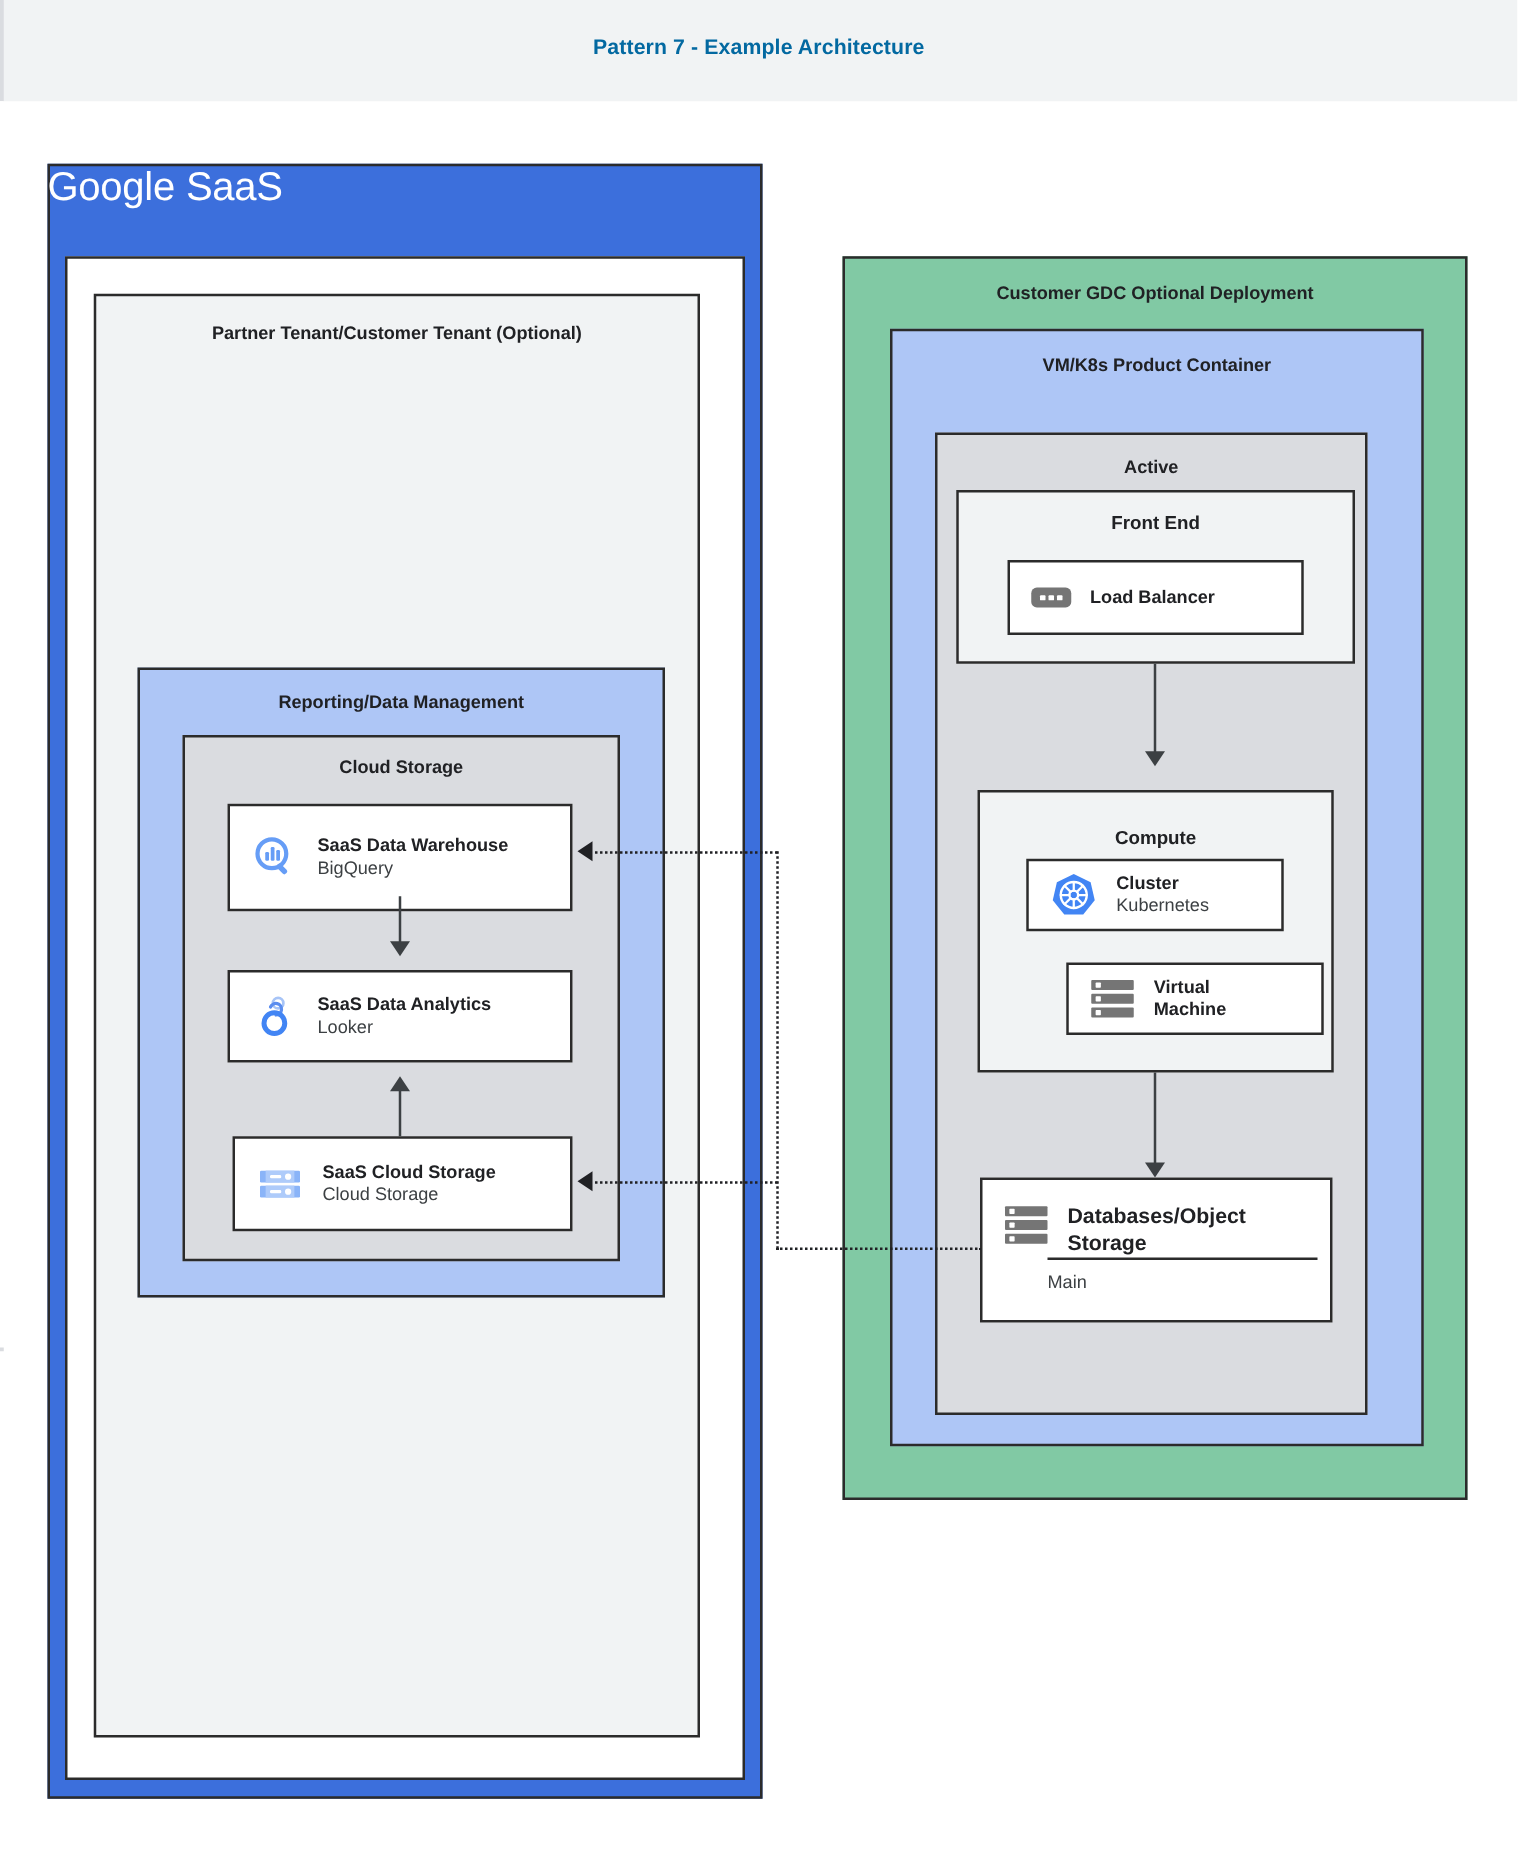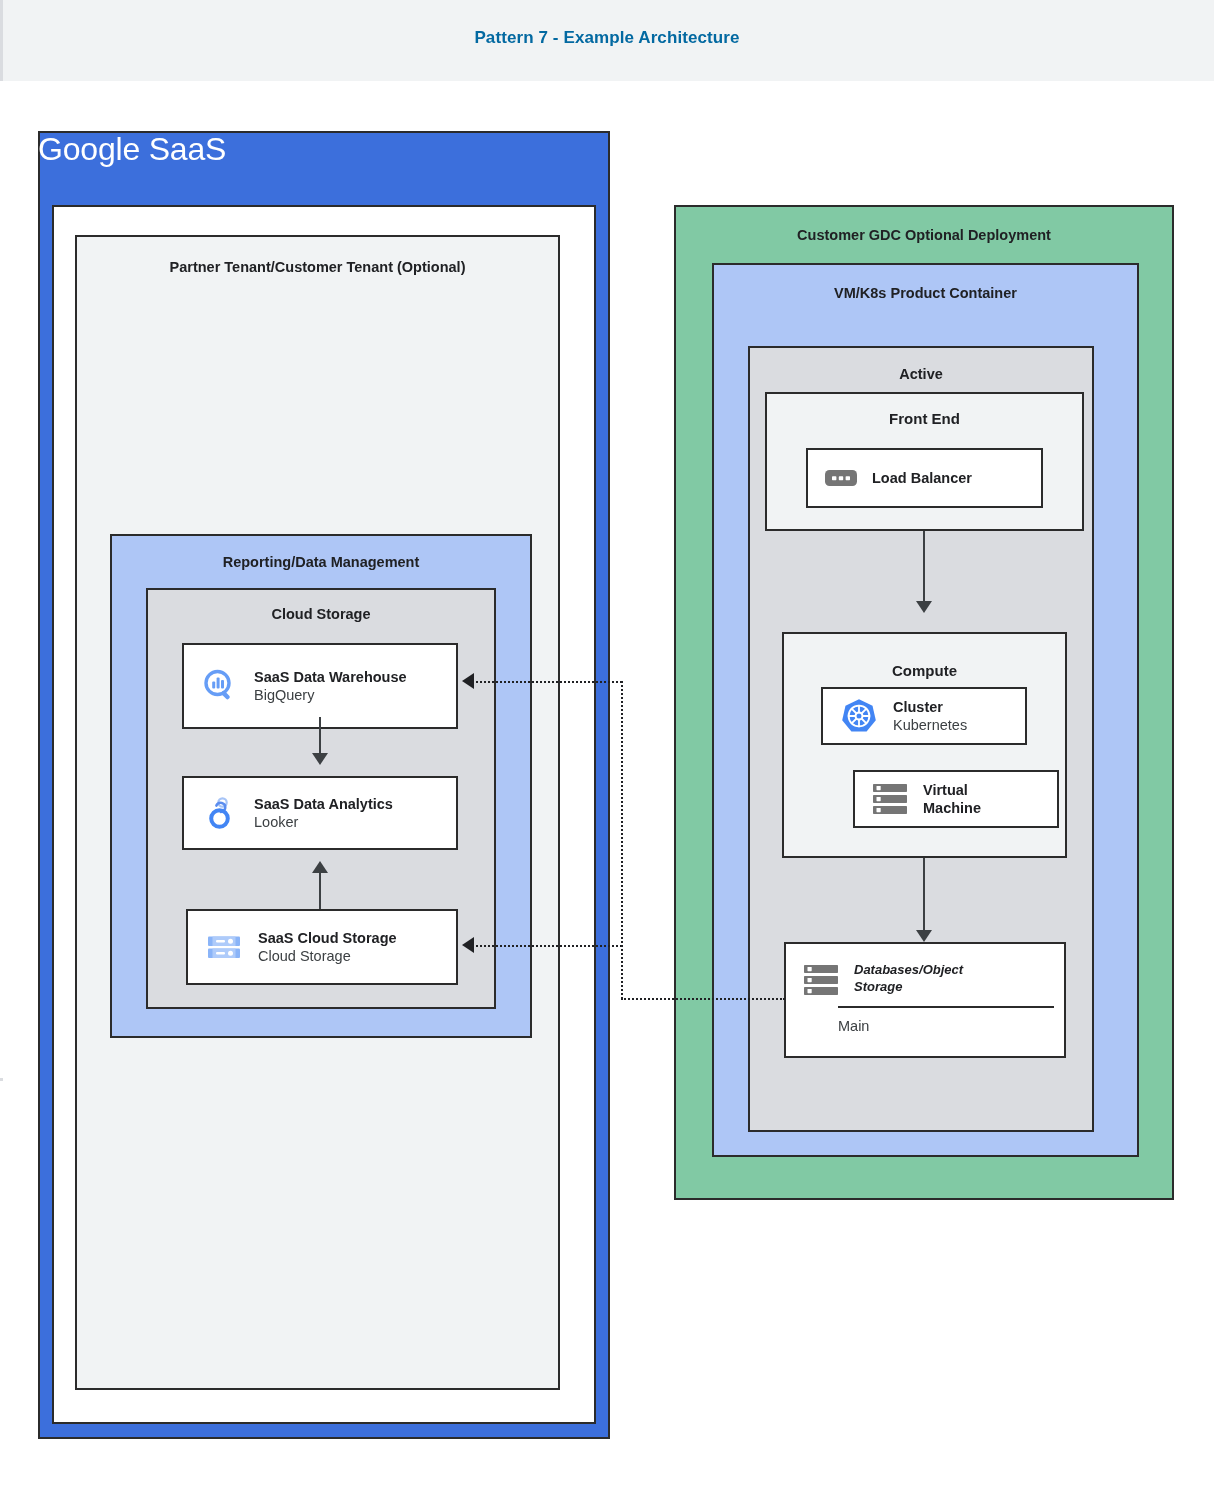--- a/index.html
+++ b/index.html
@@ -106,21 +106,21 @@
     font-size: 14.5px; font-weight: normal; color: #3c4043; line-height: 1.3;
   }
 
   .db-node {
     position: absolute;
     background: #ffffff;
     border: 2px solid #2b2b2b;
   }
   .db-head { display: flex; align-items: flex-start; padding-top: 18px; }
   .db-head .ico { margin-left: 16px; margin-right: 14px; }
-  .db-head .t1 { font-size: 13px; font-weight: bold; line-height: 1.3; font-style: italic; }
+  .db-head .t1 { font-size: 17px; font-weight: bold; line-height: 1.3; }
   .db-divider {
     position: absolute;
     left: 52px; right: 10px; top: 62px;
     height: 2px; background: #2b2b2b;
   }
   .db-sub {
     position: absolute;
     left: 52px; top: 74px;
     font-size: 14.5px; color: #3c4043;
   }

